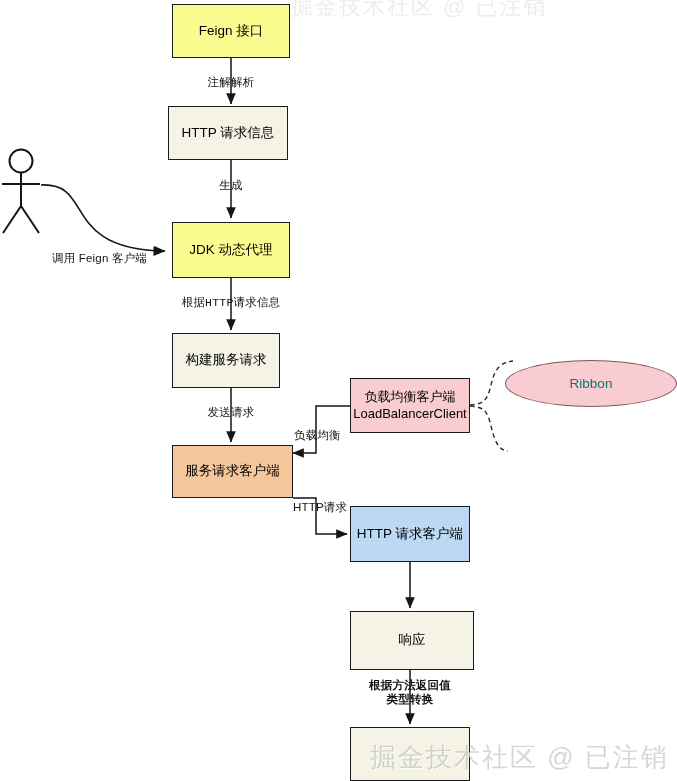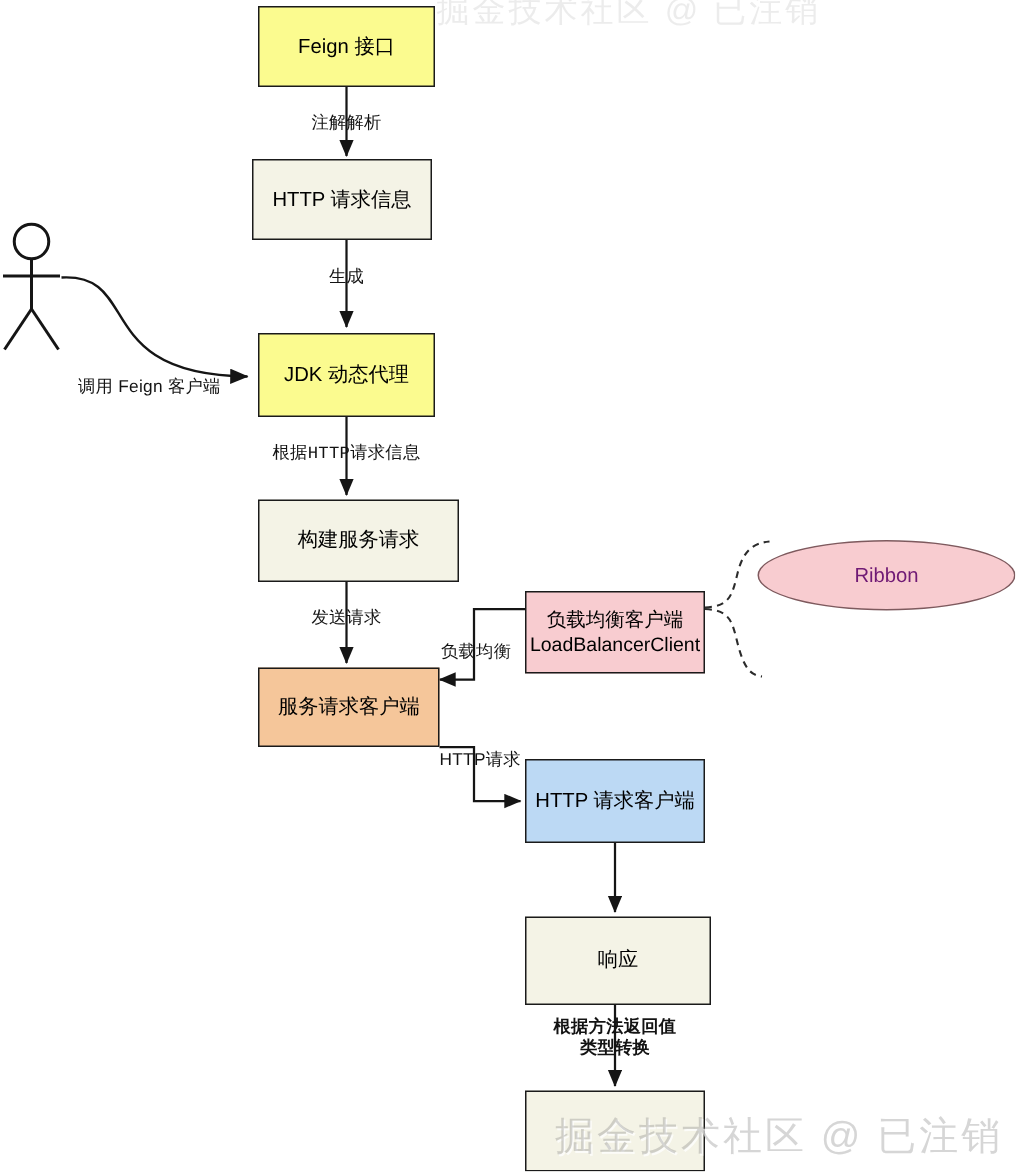--- a/index.html
+++ b/index.html
@@ -49,21 +49,21 @@
     position: absolute;
     box-sizing: border-box;
     display: flex;
     align-items: center;
     justify-content: center;
     text-align: center;
     background: #f8ccd0;
     border: 1.3px solid #7e5a5e;
     border-radius: 50%;
     font-size: 13.5px;
-    color: #701a75;
+    color: #0f766e;
   }
   .edge-label {
     position: absolute;
     font-size: 11.5px;
     color: #131313;
     white-space: pre-line;
     text-align: center;
     line-height: 1.25;
     letter-spacing: 0.2px;
   }
@@ -127,25 +127,25 @@
 
     <path d="M470,406 C487,407 488,414 492,430 C496,445 500,450 508,451" stroke="#2b2b2b" stroke-width="1.4" fill="none" stroke-dasharray="4.5,3.5"></path>
   </svg>
 
   <div class="node rect fill-yellow" style="left:172px; top:4px; width:118px; height:54px;">Feign 接口</div>
 
   <div class="node rect fill-cream" style="left:168px; top:106px; width:120px; height:54px;">HTTP 请求信息</div>
 
   <div class="node rect fill-yellow" style="left:172px; top:222px; width:118px; height:56px;">JDK 动态代理</div>
 
-  <div class="node rect fill-cream" style="left:172px; top:333px; width:134px; height:55px;">构建服务请求</div>
+  <div class="node rect fill-cream" style="left:172px; top:333px; width:108px; height:55px;">构建服务请求</div>
 
   <div class="node rect fill-orange" style="left:172px; top:445px; width:121px; height:53px;">服务请求客户端</div>
 
-  <div class="node rect fill-pink" style="left:350px; top:378px; width:120px; height:55px; font-size:13px;margin-top:16px;">负载均衡客户端
+  <div class="node rect fill-pink" style="left:350px; top:378px; width:120px; height:55px; font-size:13px;">负载均衡客户端
 LoadBalancerClient</div>
 
   <div class="node rect fill-blue" style="left:350px; top:506px; width:120px; height:56px;">HTTP 请求客户端</div>
 
   <div class="node rect fill-cream" style="left:350px; top:611px; width:124px; height:59px;">响应</div>
 
   <div class="node rect fill-cream obscured-text" style="left:350px; top:727px; width:120px; height:54px;"></div>
 
   <div class="ellipse" style="left:505px; top:360px; width:172px; height:47px;">Ribbon</div>
 

